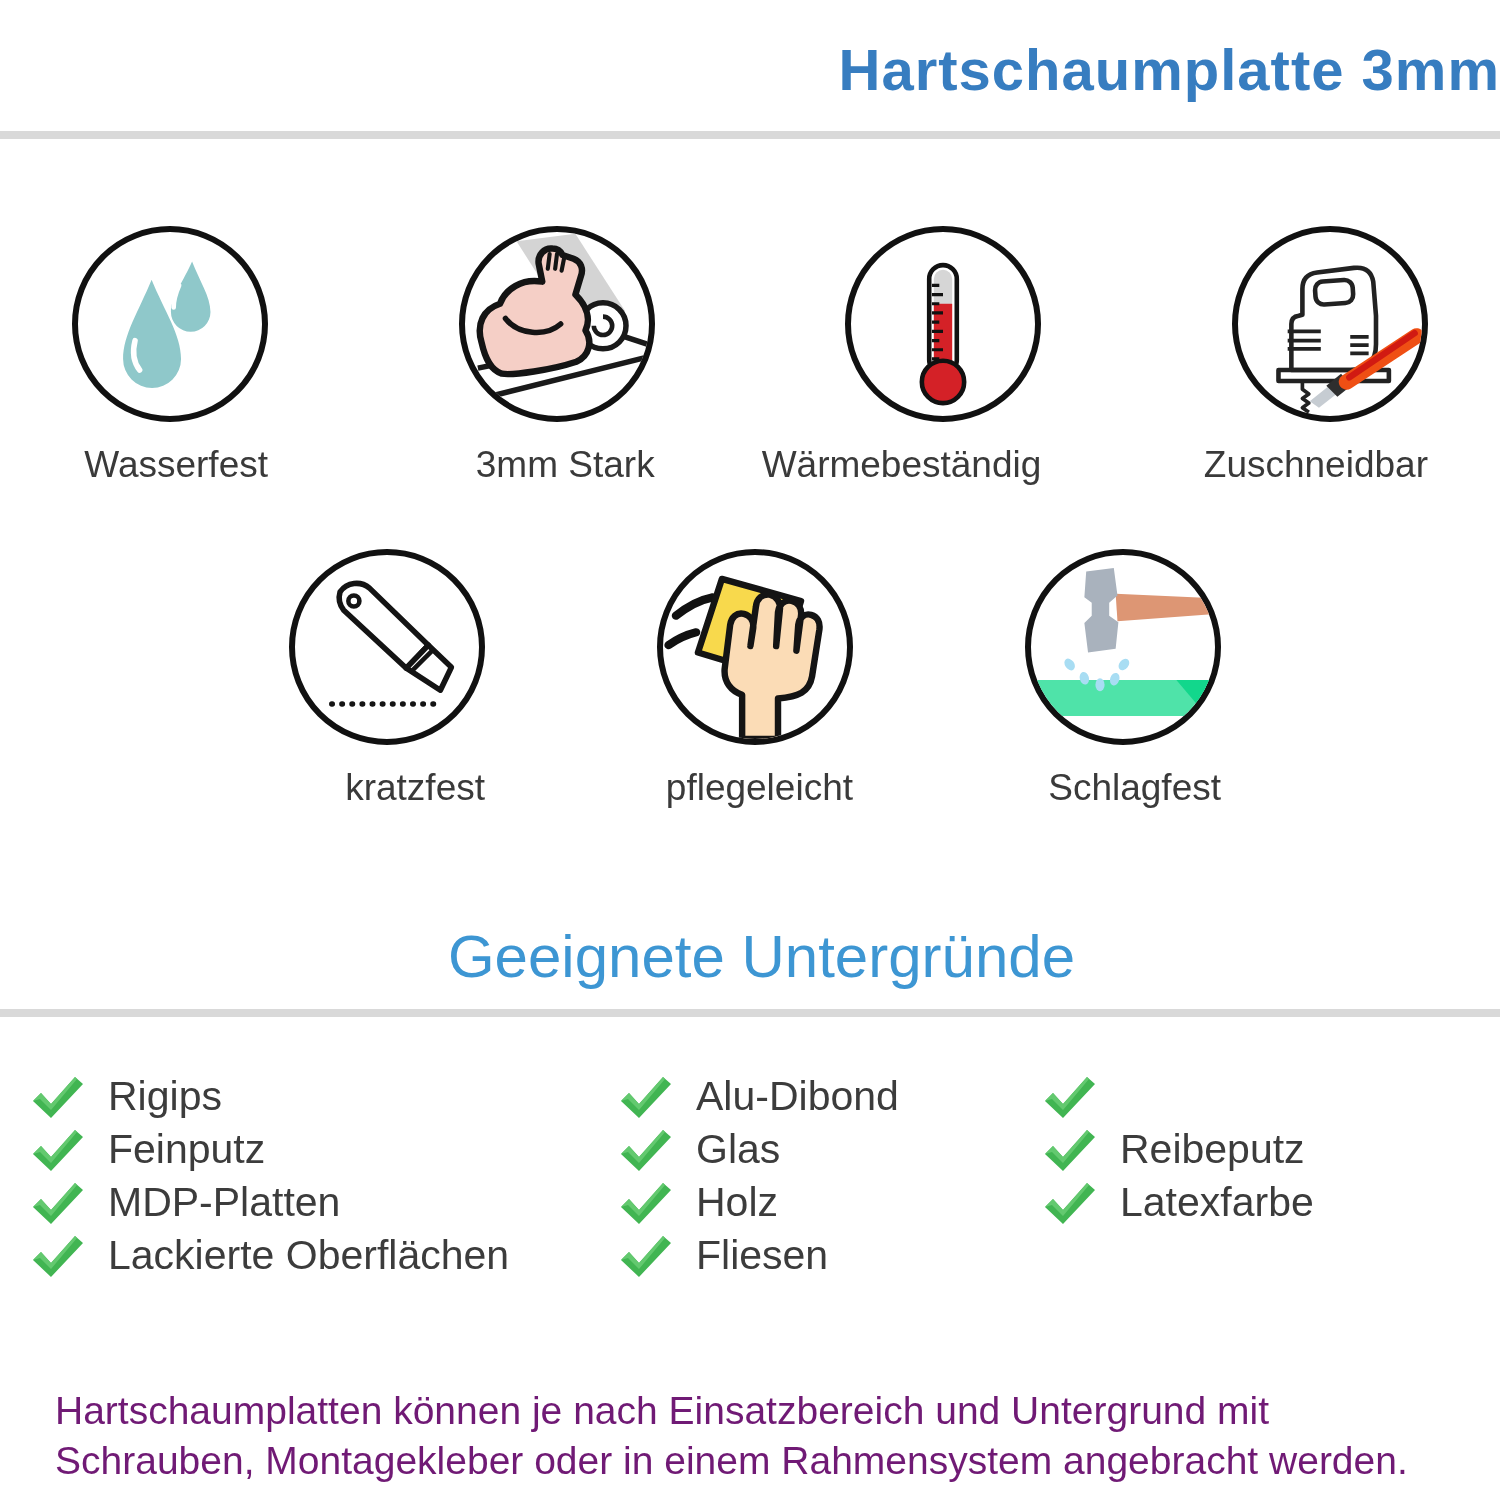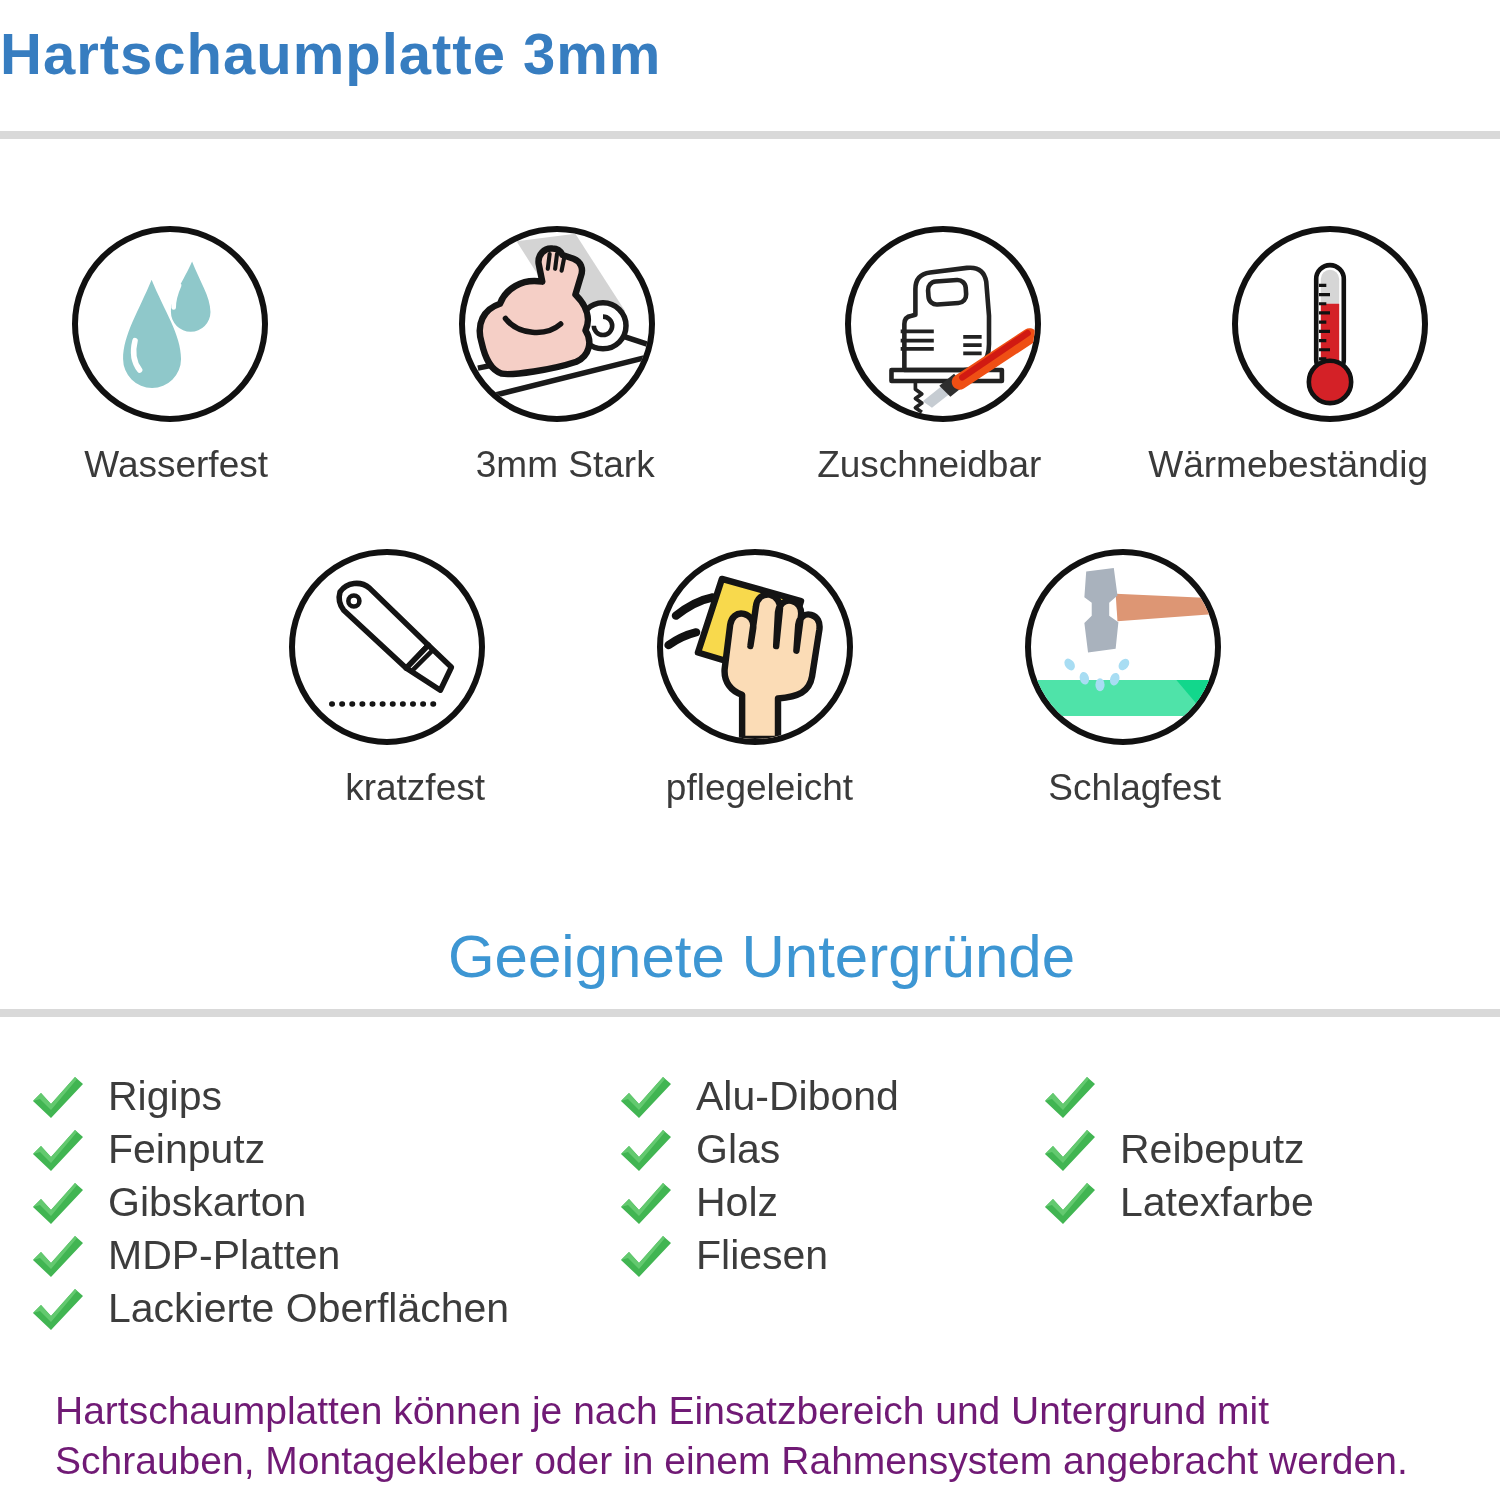--- a/index.html
+++ b/index.html
@@ -1,18 +1,18 @@
 <!DOCTYPE html>
 <html><head>
 <meta charset="utf-8">
 <style>
   html,body{margin:0;padding:0;background:#fff;}
   .page{position:relative;width:1500px;height:1500px;background:#ffffff;overflow:hidden;
         font-family:"Liberation Sans", sans-serif;color:#3a3a3a;}
-  .h1{position:absolute;top:20px;left:0;right:0;text-align:left;
+  .h1{position:absolute;top:36px;left:0;right:0;text-align:right;
       font-size:58px;font-weight:600;letter-spacing:1px;color:#377dc0;}
   .h2{position:absolute;top:922px;left:0;right:0;text-align:center;
       font-size:60px;font-weight:500;color:#3d96d3;padding-left:23px;}
   .bar{position:absolute;left:0;right:0;height:8px;background:#d9d9d9;}
   .bar1{top:131px;} .bar2{top:1009px;}
   .feat-row{position:absolute;left:0;right:0;display:flex;}
   .row1{top:226px;padding:0 72px;justify-content:space-between;}
   .row2{top:549px;justify-content:center;gap:172px;padding-left:10px;}
   .feature{width:196px;display:flex;flex-direction:column;align-items:flex-end;}
   .circle{width:196px;height:196px;border:6px solid #111;border-radius:50%;
@@ -76,65 +76,65 @@
           <path d="M44 94 C58 112 88 114 104 100" stroke="#141414" stroke-width="6" fill="none" stroke-linecap="round"></path>
           <path d="M92 24 L90 40 M100 24 L98 40 M108 27 L105 42" stroke="#141414" stroke-width="4.5" fill="none" stroke-linecap="round"></path>
         </svg>
       </div>
       <div class="feat-label">3mm Stark</div>
     </div>
 
     <div class="feature">
       <div class="circle">
         <svg viewBox="0 0 200 200">
-          <g fill="none" stroke="#222" stroke-width="5" stroke-linejoin="round">
-            <path d="M58 150 L58 100 Q58 92 66 91 L70 90 L70 62 Q70 46 86 44 L126 39 Q144 37 147 54 L150 91 L150 122 Q150 150 122 150 Z"></path>
-            <rect x="84" y="53" width="41" height="25" rx="9" transform="rotate(-4 104 66)"></rect>
-            <path d="M44 150 L164 150 L164 162 L44 162 Z"></path>
-            <path d="M70 162 V171 L77 176 L70 181 L77 186 L70 191 L77 196" stroke-width="4"></path>
-          </g>
-          <g stroke="#222" stroke-width="4">
-            <line x1="54" y1="108" x2="90" y2="108"></line>
-              <line x1="54" y1="118" x2="90" y2="118"></line>
-              <line x1="54" y1="127" x2="90" y2="127"></line>
-            <line x1="122" y1="114" x2="142" y2="114"></line>
-              <line x1="122" y1="123" x2="142" y2="123"></line>
-              <line x1="122" y1="132" x2="142" y2="132"></line>
-          </g>
-          <polygon points="78,184 98,168 106,177 88,191" fill="#c6ccd2"></polygon>
-          <polygon points="96,167 112,154 123,167 108,179" fill="#2e2e2e"></polygon>
-          <line x1="118" y1="163" x2="194" y2="113" stroke="#ef4f14" stroke-width="17" stroke-linecap="round"></line>
-          <line x1="121" y1="158" x2="192" y2="110" stroke="#d11a12" stroke-width="7" stroke-linecap="round"></line>
-        </svg>
-      </div>
-      <div class="feat-label">Zuschneidbar</div>
-    </div>
-
-    <div class="feature">
-      <div class="circle">
-        <svg viewBox="0 0 200 200">
           <rect x="85" y="36" width="30" height="118" rx="15" fill="#fff" stroke="#111" stroke-width="5"></rect>
           <rect x="90" y="41" width="20" height="45" rx="10" fill="#d6d6d6"></rect>
           <rect x="90" y="78" width="20" height="72" fill="#d42127"></rect>
           <circle cx="100" cy="163" r="23" fill="#d42127" stroke="#111" stroke-width="5"></circle>
           <g stroke="#111" stroke-width="3.5">
             <line x1="88" y1="58" x2="96" y2="58"></line>
               <line x1="88" y1="68" x2="100" y2="68"></line>
             <line x1="88" y1="78" x2="96" y2="78"></line>
               <line x1="88" y1="88" x2="100" y2="88"></line>
             <line x1="88" y1="98" x2="96" y2="98"></line>
               <line x1="88" y1="108" x2="100" y2="108"></line>
             <line x1="88" y1="118" x2="96" y2="118"></line>
               <line x1="88" y1="128" x2="100" y2="128"></line>
             <line x1="88" y1="138" x2="96" y2="138"></line>
           </g>
         </svg>
       </div>
       <div class="feat-label">Wärmebeständig</div>
     </div>
+
+    <div class="feature">
+      <div class="circle">
+        <svg viewBox="0 0 200 200">
+          <g fill="none" stroke="#222" stroke-width="5" stroke-linejoin="round">
+            <path d="M58 150 L58 100 Q58 92 66 91 L70 90 L70 62 Q70 46 86 44 L126 39 Q144 37 147 54 L150 91 L150 122 Q150 150 122 150 Z"></path>
+            <rect x="84" y="53" width="41" height="25" rx="9" transform="rotate(-4 104 66)"></rect>
+            <path d="M44 150 L164 150 L164 162 L44 162 Z"></path>
+            <path d="M70 162 V171 L77 176 L70 181 L77 186 L70 191 L77 196" stroke-width="4"></path>
+          </g>
+          <g stroke="#222" stroke-width="4">
+            <line x1="54" y1="108" x2="90" y2="108"></line>
+              <line x1="54" y1="118" x2="90" y2="118"></line>
+              <line x1="54" y1="127" x2="90" y2="127"></line>
+            <line x1="122" y1="114" x2="142" y2="114"></line>
+              <line x1="122" y1="123" x2="142" y2="123"></line>
+              <line x1="122" y1="132" x2="142" y2="132"></line>
+          </g>
+          <polygon points="78,184 98,168 106,177 88,191" fill="#c6ccd2"></polygon>
+          <polygon points="96,167 112,154 123,167 108,179" fill="#2e2e2e"></polygon>
+          <line x1="118" y1="163" x2="194" y2="113" stroke="#ef4f14" stroke-width="17" stroke-linecap="round"></line>
+          <line x1="121" y1="158" x2="192" y2="110" stroke="#d11a12" stroke-width="7" stroke-linecap="round"></line>
+        </svg>
+      </div>
+      <div class="feat-label">Zuschneidbar</div>
+    </div>
   </div>
 
   <div class="feat-row row2">
 
     <div class="feature">
       <div class="circle">
         <svg viewBox="0 0 200 200">
           <g fill="#fff" stroke="#141414" stroke-width="6" stroke-linejoin="round">
             <path d="M49 40 A22 22 0 0 1 81 36 L145 98 L121 123 L53 60 A22 22 0 0 1 49 40 Z"></path>
             <path d="M145 98 L170 122 L158 147 L121 123 Z"></path>
@@ -193,26 +193,20 @@
       <div class="check-item">
         <svg>
             <use href="#check"></use>
           </svg>
         <span>Feinputz</span>
         </div>
       <div class="check-item">
         <svg>
             <use href="#check"></use>
           </svg>
-        <span>Gibskarton</span>
-        </div>
-      <div class="check-item">
-        <svg>
-            <use href="#check"></use>
-          </svg>
         <span>MDP-Platten</span>
         </div>
       <div class="check-item">
         <svg>
             <use href="#check"></use>
           </svg>
         <span>Lackierte Oberflächen</span>
         </div>
     </div>
     <div class="col col2">

